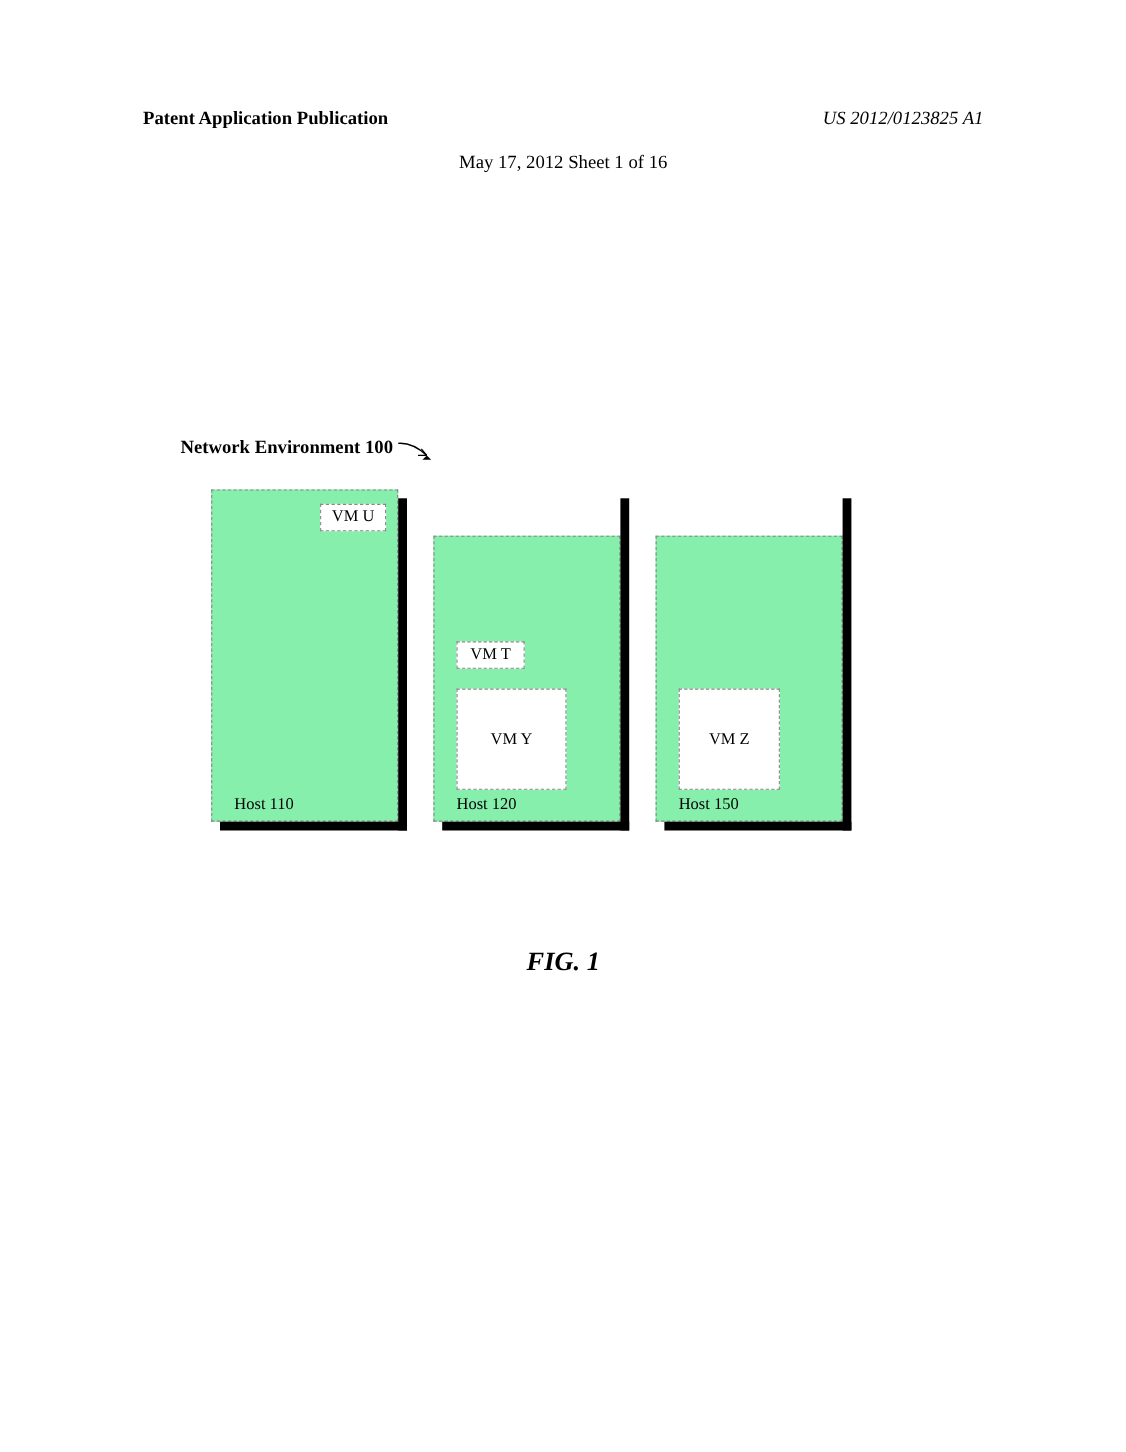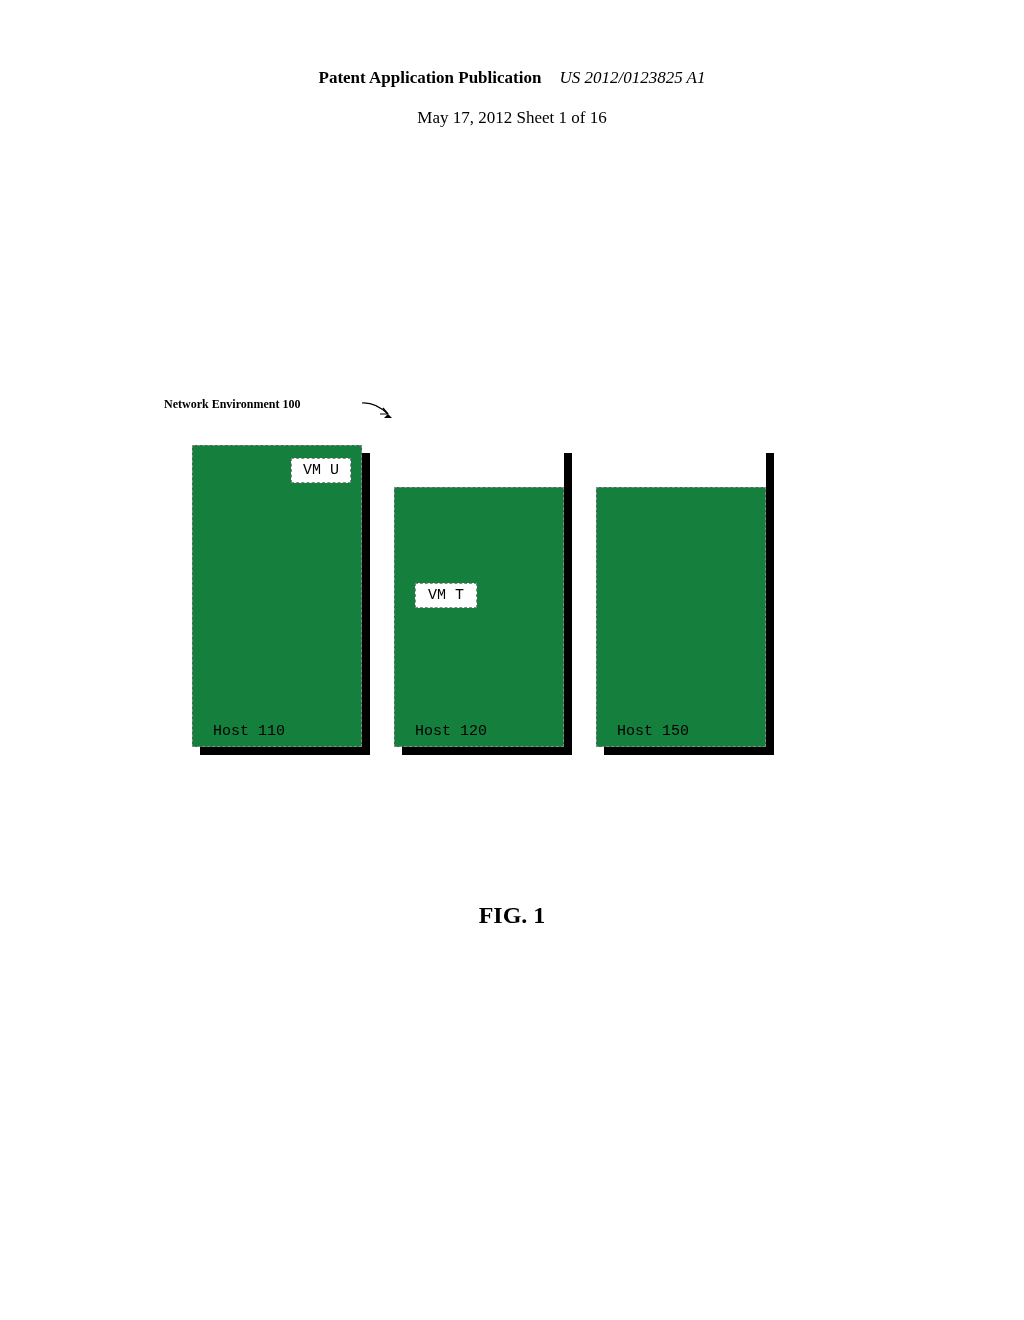--- a/index.html
+++ b/index.html
@@ -9,25 +9,25 @@
     }
     body {
       width: 1024px;
       height: 1320px;
       background: #ffffff;
       font-family: "Times New Roman", Times, serif;
       position: relative;
     }
     .header {
       position: absolute;
-      top: 68px;
+      top: 98px;
       left: 0;
       width: 100%;
       display: flex;
-      justify-content: center;
+      justify-content: space-between;
       padding: 0 130px 0 130px;
       font-size: 17px;
       gap: 18px;
     }
     .header-left {
       font-weight: bold;
     }
     .header-center {
       position: absolute;
       left: 50%;
@@ -35,44 +35,43 @@
       margin-top: 40px;
     }
     .header-right {
       font-weight: normal;
       font-style: italic;
     }
     .env-label {
       position: absolute;
       top: 397px;
       left: 164px;
-      font-size: 12px;
+      font-size: 17px;
       font-weight: bold;
     }
     .env-arrow {
       position: absolute;
       top: 400px;
       left: 360px;
     }
     .env-arrow svg {
       width: 40px;
       height: 22px;
     }
     .diagram {
       position: absolute;
       top: 445px;
       left: 192px;
       display: flex;
       gap: 32px;
     }
     .host-box {
       position: relative;
-      background: #15803d;
+      background: #86efac;
       border: 1px dashed #888;
-      font-family: Liberation Mono, monospace;
     }
     .host-110 {
       width: 170px;
       height: 302px;
     }
     .host-120 {
       width: 170px;
       height: 260px;
       margin-top: 42px;
     }
@@ -126,22 +125,22 @@
       left: 20px;
       font-size: 15px;
     }
     .figure-label {
       position: absolute;
       top: 862px;
       left: 50%;
       transform: translateX(-50%);
       font-size: 24px;
       font-weight: bold;
+      font-style: italic;
       font-family: "Times New Roman", Times, serif;
-      margin-top: 40px;
     }
     .host-wrapper {
       position: relative;
     }
     .shadow-right {
       position: absolute;
       top: 8px;
       right: -8px;
       width: 8px;
       height: 100%;
@@ -186,28 +185,34 @@
     </div>
     <div class="shadow-right"></div>
     <div class="shadow-bottom"></div>
   </div>
 
   <div class="host-wrapper">
     <div class="host-box host-120">
       <div class="vm-box vm-t">
         <span>VM T</span>
       </div>
+      <div class="vm-box vm-y">
+        <span>VM Y</span>
+      </div>
       <div class="host-label">Host 120</div>
     </div>
     <div class="shadow-right"></div>
     <div class="shadow-bottom"></div>
   </div>
 
   <div class="host-wrapper">
     <div class="host-box host-130">
+      <div class="vm-box vm-z">
+        <span>VM Z</span>
+      </div>
       <div class="host-label">Host 150</div>
     </div>
     <div class="shadow-right"></div>
     <div class="shadow-bottom"></div>
   </div>
 
 </div>
 
 <div class="figure-label">FIG. 1</div>
 

